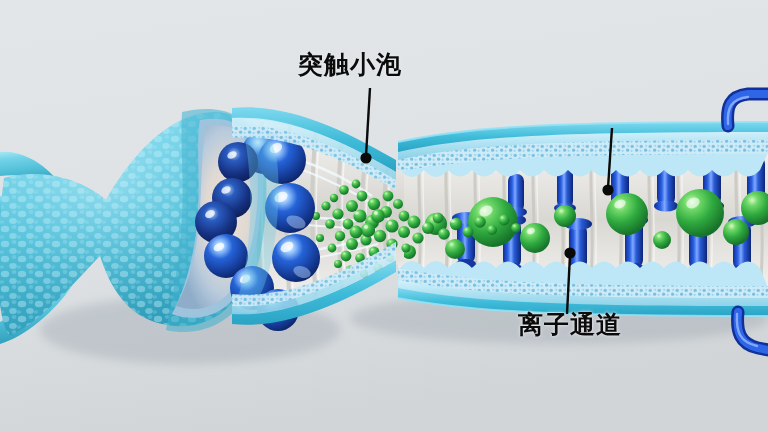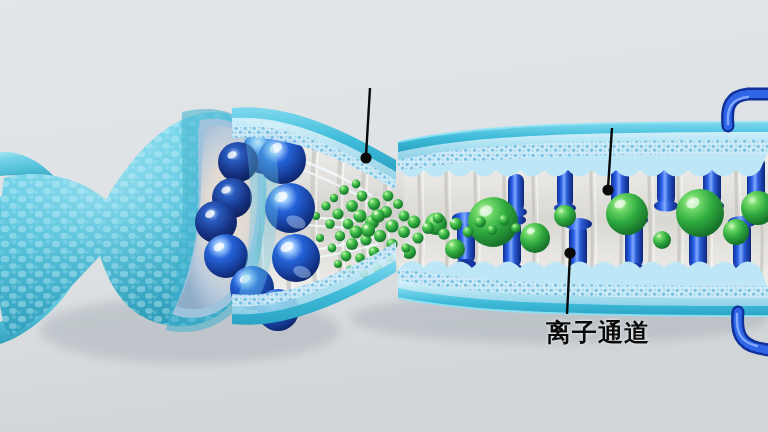--- a/index.html
+++ b/index.html
@@ -15,21 +15,21 @@
     color:#0b0b0b;
     font-weight:700;
     font-size:25px;
     letter-spacing:1px;
     white-space:nowrap;
     font-family:"DejaVu Sans","Liberation Sans",sans-serif;
     text-shadow:0 0 2px rgba(235,238,240,.95),0 0 4px rgba(235,238,240,.8);
   }
   #lbl-vesicle{left:298px;top:48px;}
   #lbl-receptor{left:543px;top:88px;}
-  #lbl-channel{left:518px;top:316px;margin-left:28px;}
+  #lbl-channel{left:518px;top:308px;}
 </style>
 </head>
 <body>
 
 <div id="stage">
 
   <svg id="scene" viewBox="0 0 768 432" width="768" height="432">
     <defs>
       <linearGradient id="bg" x1="0" y1="0" x2="0.25" y2="1">
         <stop offset="0%" stop-color="#e2e6e9"></stop>
@@ -492,17 +492,18 @@
       <circle cx="366" cy="158" r="4.4"></circle>
 
       <line x1="612" y1="128" x2="608" y2="188"></line>
       <circle cx="608" cy="190" r="4.4"></circle>
 
       <line x1="570" y1="255" x2="567" y2="314"></line>
       <circle cx="570" cy="253" r="4.4"></circle>
     </g>
   </svg>
 
+  <div class="lbl" id="lbl-vesicle">突触小泡</div>
 
 
   <div class="lbl" id="lbl-channel">离子通道</div>
 
 </div>
 
 </body></html>

